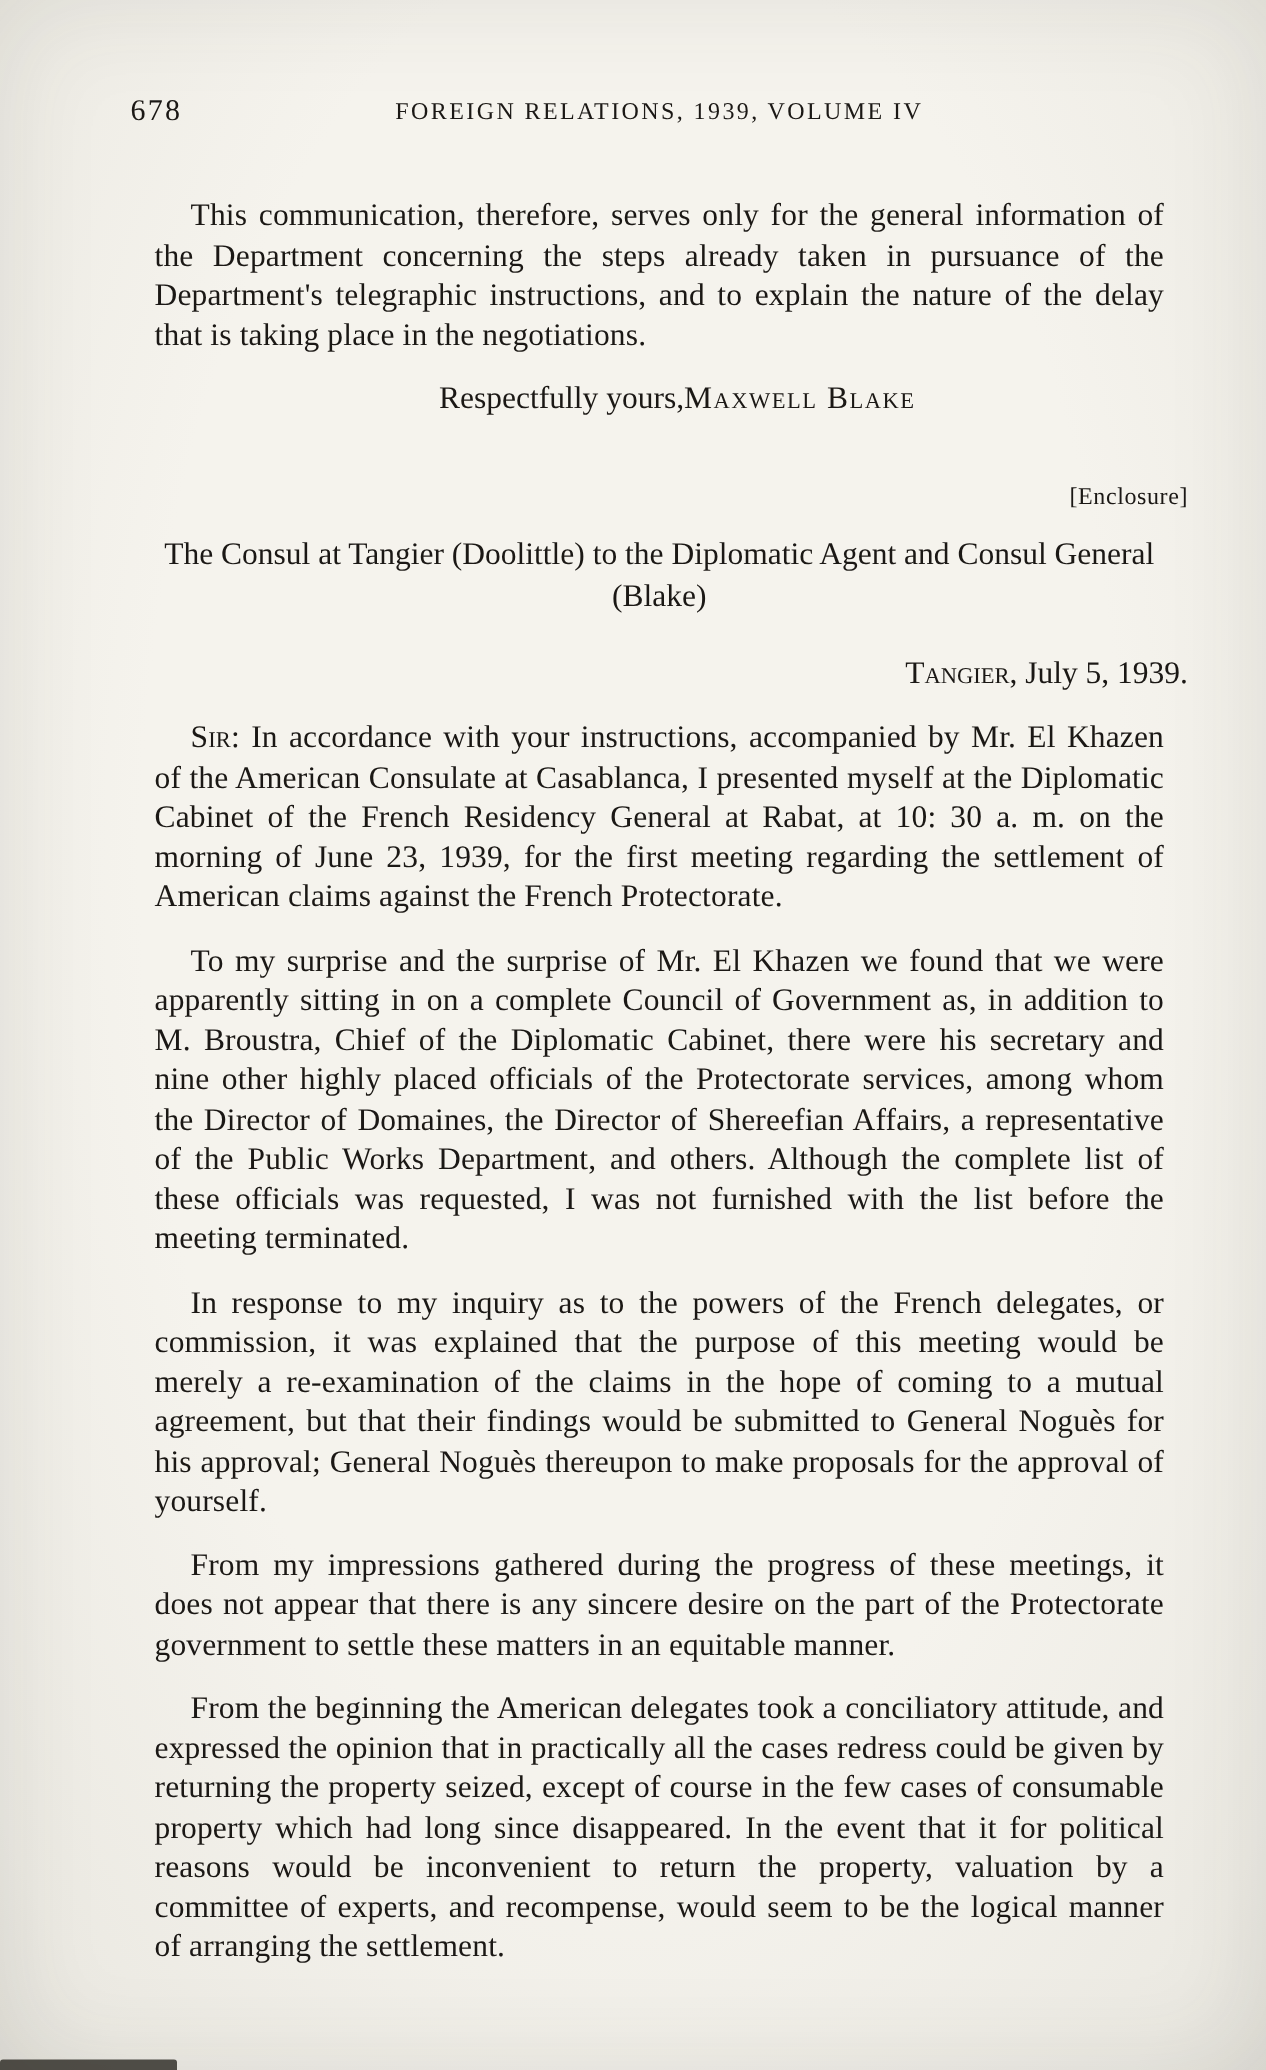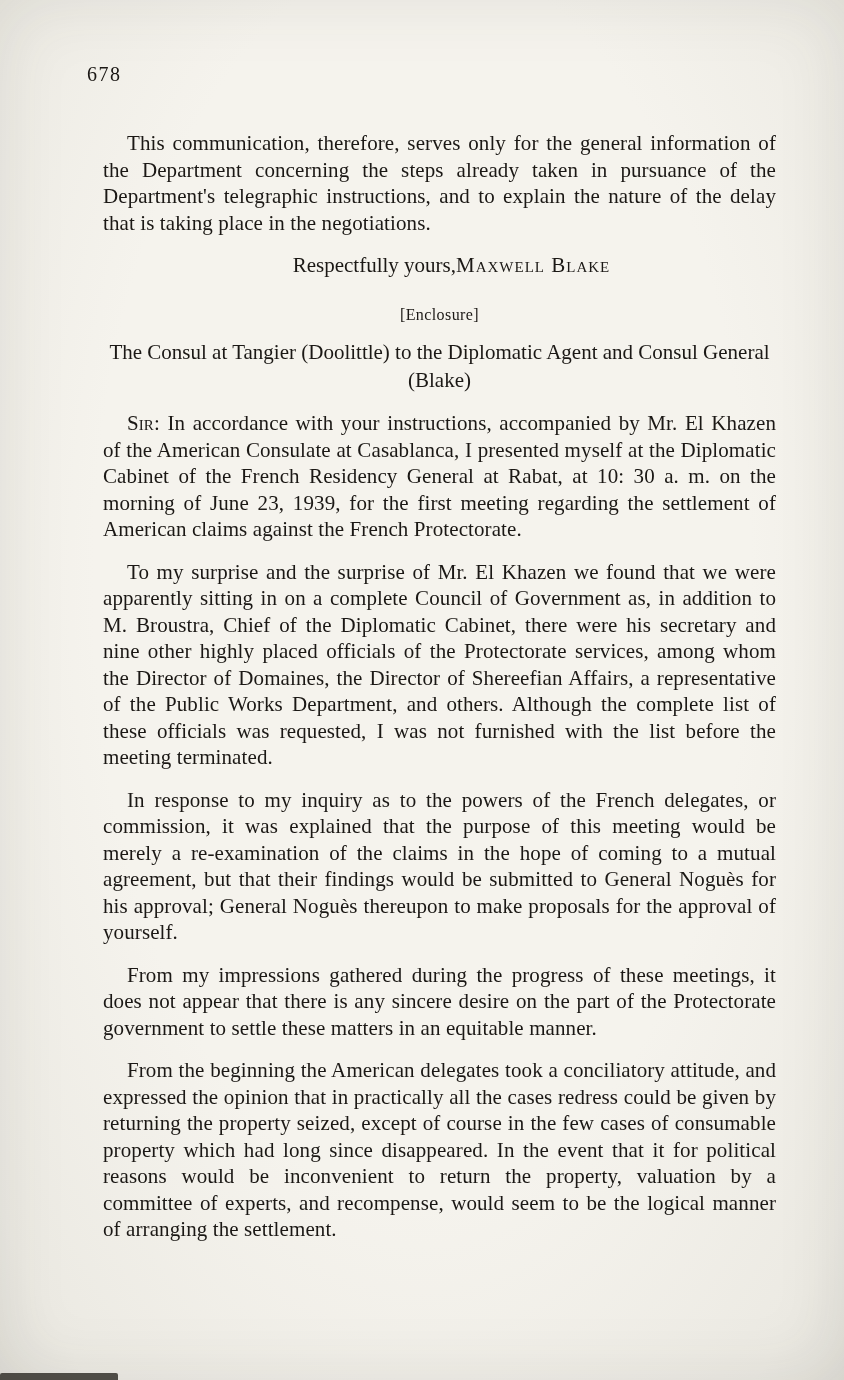--- a/index.html
+++ b/index.html
@@ -52,22 +52,22 @@
   }
   .closing-text { padding-left:24px; }
 
   .sc { font-variant: small-caps; }
 
   .signature {
     letter-spacing:1px;
   }
 
   .enclosure-label {
-    margin-top:27px;
-    text-align:center;
+    margin-top:44px;
+    text-align:right;
     font-size:16px;
     letter-spacing:0.4px;
   }
 
   .enclosure-heading {
     margin-top:15px;
     text-align:center;
     font-size:21px;
     line-height:27.5px;
   }
@@ -88,35 +88,39 @@
     opacity:0.85;
   }
 </style>
 </head>
 <body>
 
 <div class="page">
 
   <header class="running-head">
     <span class="pagenum">678</span>
+    <span class="head-title">FOREIGN RELATIONS, 1939, VOLUME IV</span>
   </header>
 
   <main class="text-block">
 
     <p class="par">This communication, therefore, serves only for the general information of the Department concerning the steps already taken in pursuance of the Department's telegraphic instructions, and to explain the nature of the delay that is taking place in the negotiations.</p>
 
     <div class="closing-row">
       <span class="closing-text">Respectfully yours,</span>
       <span class="signature sc">Maxwell Blake</span>
     </div>
 
     <div class="enclosure-label">[Enclosure]</div>
 
     <div class="enclosure-heading">The Consul at Tangier (Doolittle) to the Diplomatic Agent and Consul General (Blake)</div>
 
+    <div class="dateline">
+      <span class="sc">Tangier</span><span>, July 5, 1939.</span>
+    </div>
 
     <p class="par">
       <span class="sc">Sir</span><span>:</span>
       <span>In accordance with your instructions, accompanied by Mr. El Khazen of the American Consulate at Casablanca, I presented myself at the Diplomatic Cabinet of the French Residency General at Rabat, at 10: 30 a. m. on the morning of June 23, 1939, for the first meeting regarding the settlement of American claims against the French Protectorate.</span>
     </p>
 
     <p class="par">To my surprise and the surprise of Mr. El Khazen we found that we were apparently sitting in on a complete Council of Government as, in addition to M. Broustra, Chief of the Diplomatic Cabinet, there were his secretary and nine other highly placed officials of the Protectorate services, among whom the Director of Domaines, the Director of Shereefian Affairs, a representative of the Public Works Department, and others. Although the complete list of these officials was requested, I was not furnished with the list before the meeting terminated.</p>
 
     <p class="par">In response to my inquiry as to the powers of the French delegates, or commission, it was explained that the purpose of this meeting would be merely a re-examination of the claims in the hope of coming to a mutual agreement, but that their findings would be submitted to General Noguès for his approval; General Noguès thereupon to make proposals for the approval of yourself.</p>
 

